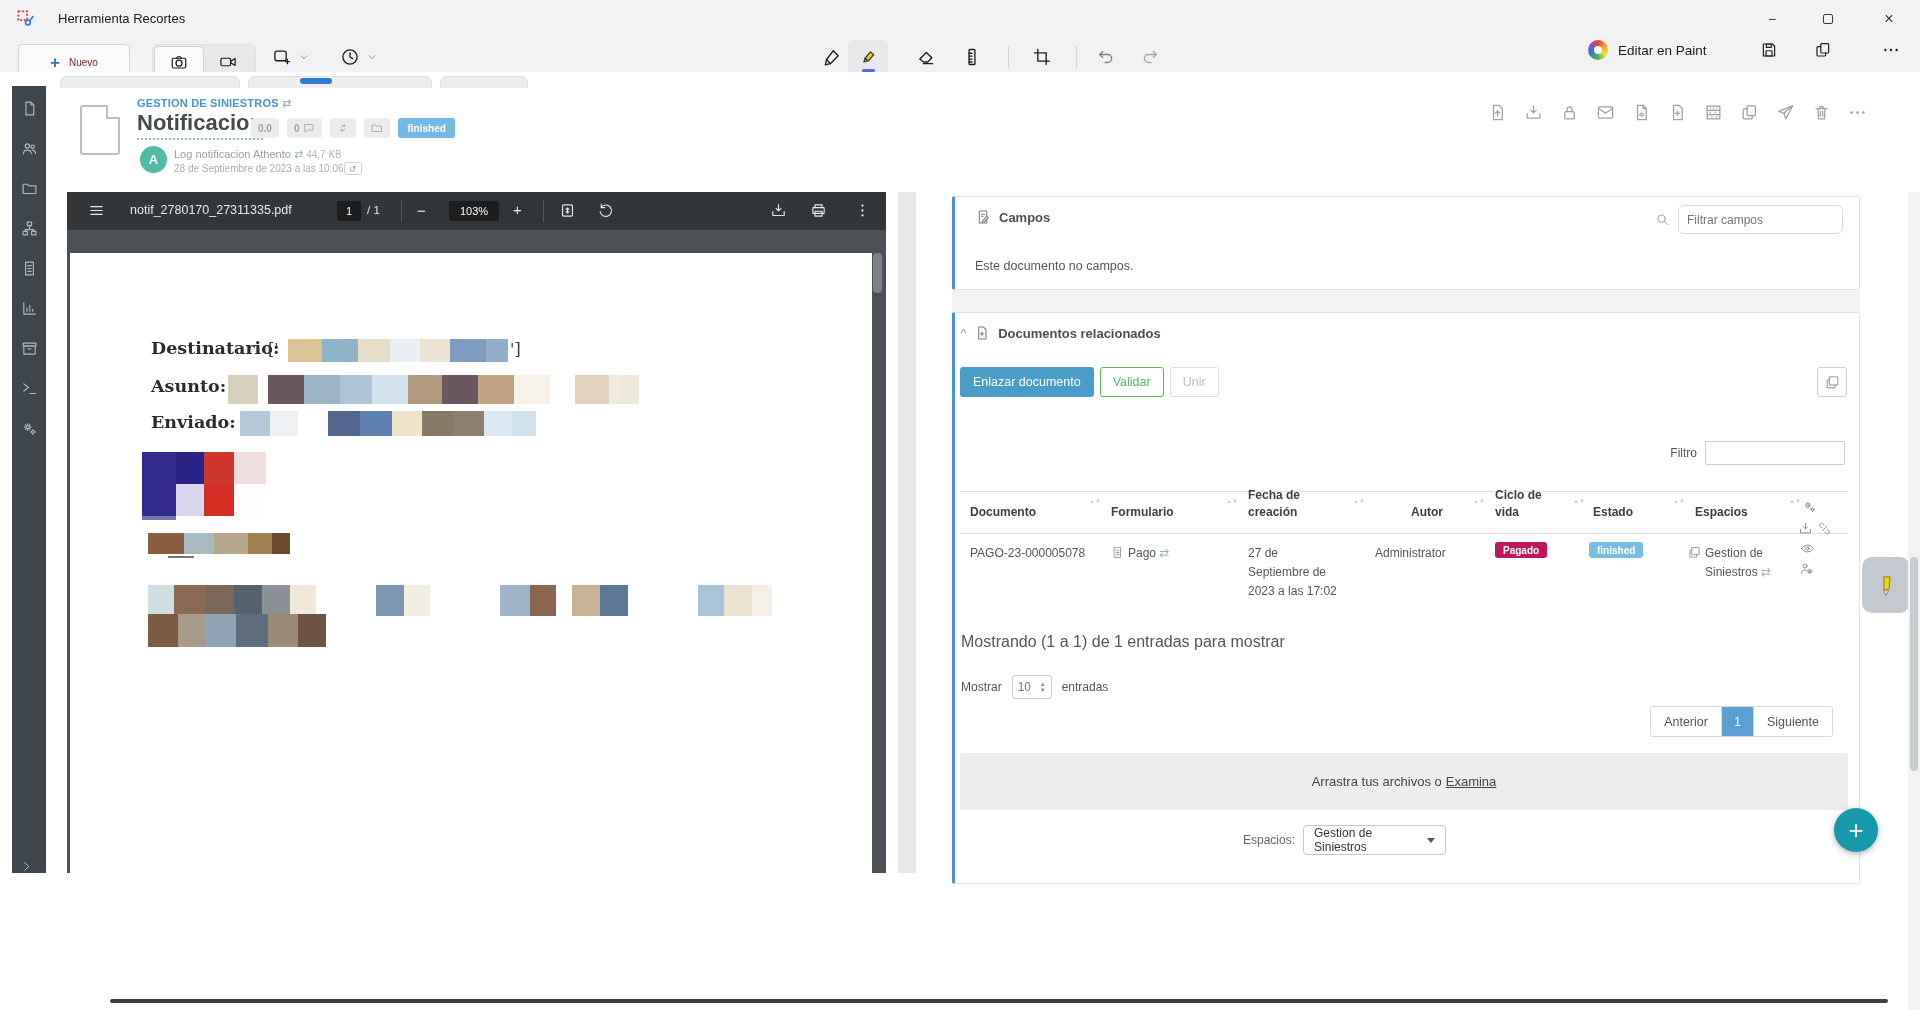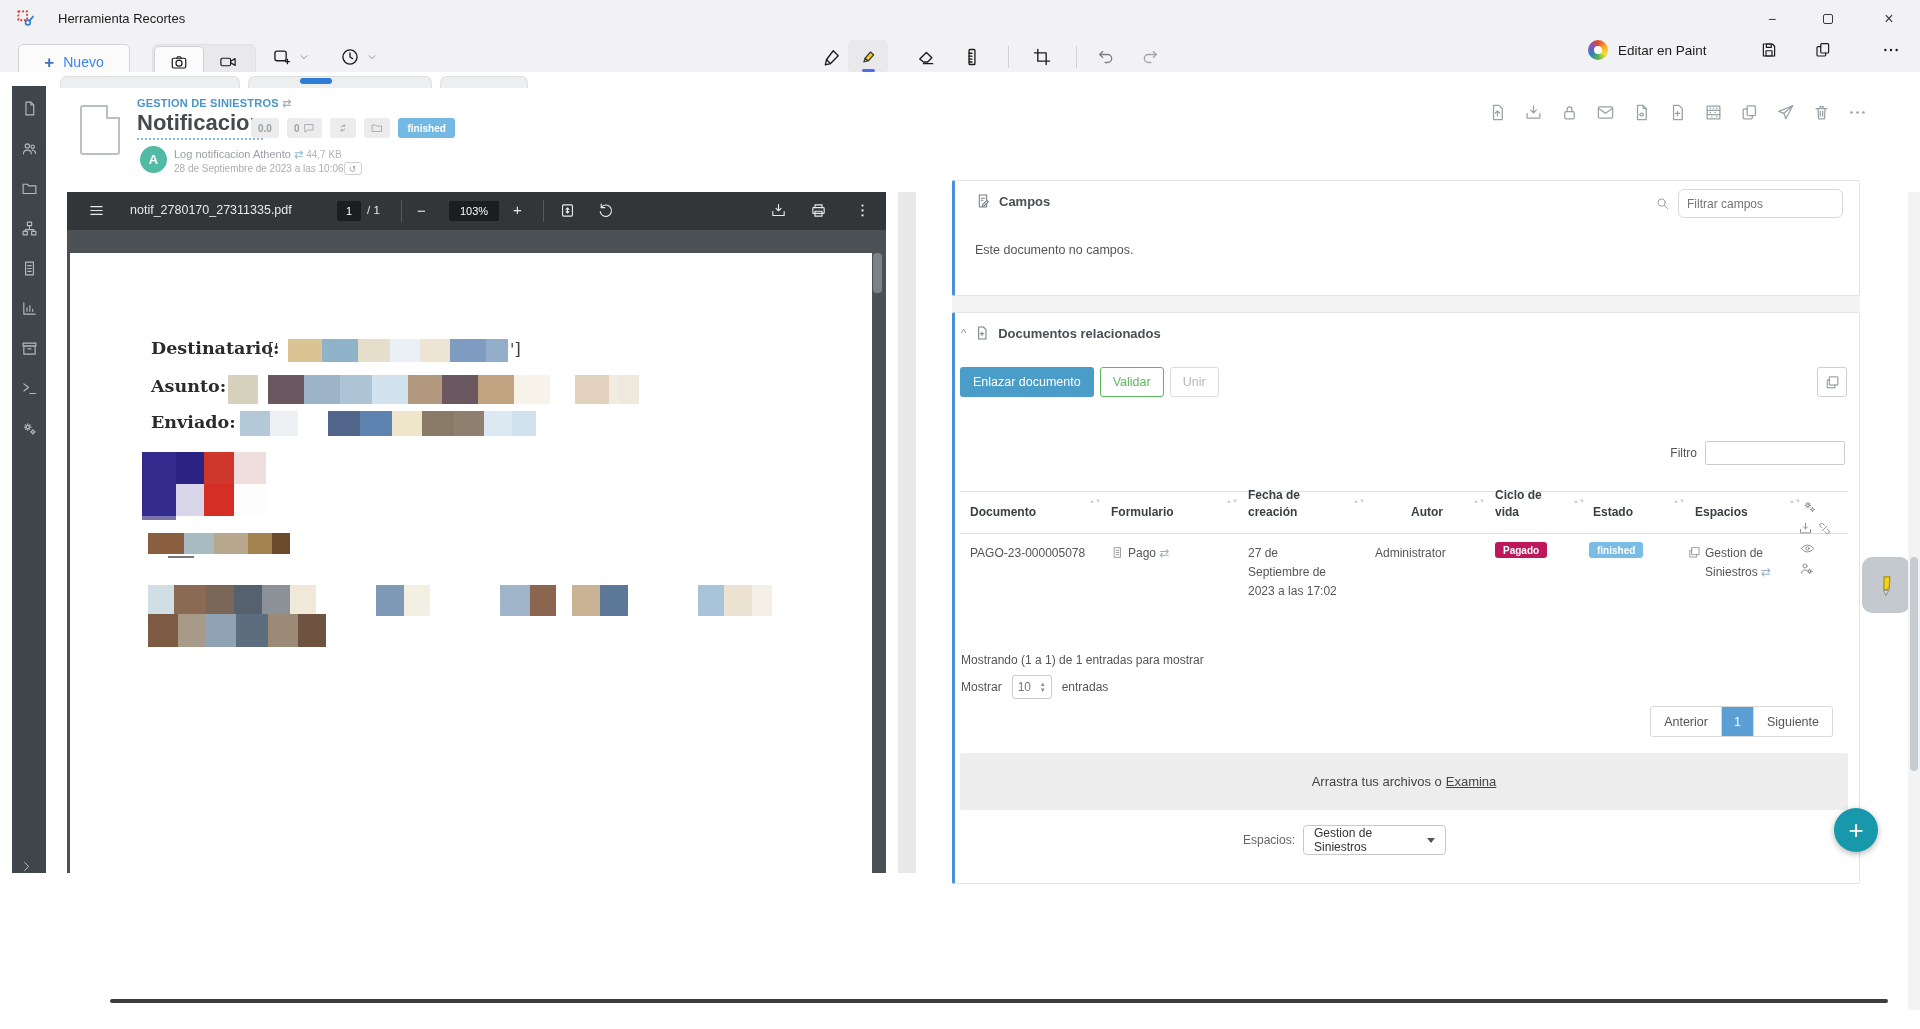--- a/index.html
+++ b/index.html
@@ -14,21 +14,21 @@
 #win-title{left:58px;top:11px;font-size:13px;color:#1b1b1b;}
 .win-btn{top:0;width:46px;height:38px;display:flex;align-items:center;justify-content:center;color:#3a3a3a;}
 #btn-min{left:1749px;font-size:14px;}
 #btn-max{left:1805px;}
 #btn-max span{width:10px;height:10px;border:1.2px solid #3a3a3a;border-radius:2px;display:block;}
 #btn-close{left:1866px;font-size:16px;}
 
 #toolbar{left:0;top:38px;width:1920px;height:34px;background:#f2f2f4;}
 #new-btn{left:18px;top:44px;width:112px;height:36px;background:#fbfbfc;border:1px solid #d4d4d6;border-radius:5px;display:flex;align-items:center;justify-content:center;gap:9px;box-shadow:0 1px 1px rgba(0,0,0,.04);}
 #new-btn .plus{color:#3f6fbf;font-size:17px;font-weight:bold;line-height:1;}
-#new-btn .lbl{font-size:14px;color:#3b82f6;}
+#new-btn .lbl{font-size:10px;color:#7f1d1d;}
 #mode-group{left:152px;top:44px;width:104px;height:36px;background:#e9e9eb;border:1px solid #e1e1e3;border-radius:6px;}
 #camera-btn{left:154px;top:46px;width:50px;height:32px;background:#fbfbfc;border:1px solid #d2d2d4;border-radius:5px;display:flex;align-items:center;justify-content:center;color:#1b1b1b;}
 #camera-btn i{width:18px;height:18px;display:block;}
 #video-btn{left:214px;top:48px;width:28px;height:28px;color:#1b1b1b;padding:5px;}
 .dd{top:47px;display:flex;align-items:center;gap:7px;color:#1b1b1b;}
 #shape-dd{left:272px;} #delay-dd{left:340px;}
 .dd i{width:20px;height:20px;display:block;}
 .dd .chev{width:10px;height:10px;color:#5f6368;}
 .tool{top:47px;width:20px;height:20px;color:#1b1b1b;}
 #tool-pen{left:822px;} #tool-highlighter{left:858px;} #tool-eraser{left:916px;} #tool-ruler{left:962px;} #tool-crop{left:1032px;}
@@ -94,21 +94,21 @@
 #pdf-scroll{left:873px;top:181px;width:9px;height:40px;background:#7d8286;border-radius:4px;}
 .pdftxt{position:absolute;font-family:"DejaVu Serif","Liberation Serif",serif;font-weight:bold;font-size:17.5px;color:#2b2b2b;}
 .pdfbr{position:absolute;font-family:"DejaVu Serif","Liberation Serif",serif;font-size:16px;color:#3b3b3b;}
 .redact-row{position:absolute;display:flex;}
 .redact-row span{flex:0 0 auto;height:100%;display:block;}
 
 
 #splitter{left:898px;top:120px;width:18px;height:681px;background:#e8e8e8;}
 #card-gap{left:952px;top:218px;width:908px;height:22px;background:#f4f4f4;}
 .card{background:#fff;border:1px solid #e3e3e3;border-left:3px solid #4a90d9;border-radius:2px;}
-#campos-card{left:952px;top:108px;width:908px;height:116px;}
+#campos-card{left:952px;top:124px;width:908px;height:94px;}
 #related-card{left:952px;top:240px;width:908px;height:572px;}
 .cardhead{position:absolute;display:flex;align-items:center;gap:8px;color:#4a4f54;font-size:13px;font-weight:bold;}
 #campos-head{left:20px;top:12px;}
 #campos-head i,.cardhead i{width:16px;height:16px;color:#7a8085;display:block;}
 #campos-search{position:absolute;right:16px;top:8px;display:flex;align-items:center;gap:8px;}
 #campos-search i{width:15px;height:15px;color:#9aa0a6;display:block;}
 #campos-filter{width:165px;height:29px;border:1px solid #d9d9d9;border-radius:6px;font-size:12px;padding:0 8px;color:#555;font-family:inherit;}
 #campos-empty{position:absolute;left:20px;top:62px;font-size:12.5px;color:#555;}
 #rel-head{left:6px;top:12px;}
 #rel-caret{color:#8a9096;font-size:11px;font-weight:normal;}
@@ -133,21 +133,21 @@
 .sort{position:absolute;display:flex;flex-direction:column;color:#cfcfcf;font-size:6px;line-height:6px;}
 .td{position:absolute;font-size:12px;color:#555;line-height:19px;}
 .badge{position:absolute;height:16px;border-radius:3px;color:#fff;font-size:10px;font-weight:bold;display:flex;align-items:center;padding:0 8px;}
 #badge-pagado{background:#be185d;}
 #badge-finished{background:#79bce5;}
 .cellicon{width:13px;height:13px;color:#8a9096;display:inline-block;vertical-align:-2px;margin-right:4px;}
 .arr{color:#9ab0c2;}
 #row-actions{position:absolute;left:843px;top:186px;width:46px;}
 #row-actions .ra{position:absolute;width:15px;height:15px;color:#8a9096;}
 
-#summary{position:absolute;left:6px;top:340px;font-size:12px;color:#555;}
+#summary{position:absolute;left:6px;top:320px;font-size:16px;color:#555;}
 #show-row{position:absolute;left:6px;top:362px;display:flex;align-items:center;gap:10px;font-size:12px;color:#555;}
 #spinner{width:40px;height:24px;border:1px solid #ccc;border-radius:3px;display:flex;align-items:center;justify-content:space-between;padding:0 5px;background:#fff;color:#777;}
 #spinner .arrows{display:flex;flex-direction:column;font-size:6px;line-height:6px;color:#888;}
 #pager{position:absolute;right:26px;top:393px;display:flex;border:1px solid #d8d8d8;border-radius:3px;overflow:hidden;height:31px;}
 #pager .pg{display:flex;align-items:center;padding:0 13px;font-size:12.5px;color:#555;background:#fff;}
 #pager .pg.active{background:#5b9fd4;color:#fff;padding:0 12px;}
 #pager .pg+.pg{border-left:1px solid #d8d8d8;}
 #dropzone{position:absolute;left:5px;top:440px;width:888px;height:57px;background:#ededed;border-radius:2px;display:flex;align-items:center;justify-content:center;font-size:13px;color:#444;gap:4px;}
 #dropzone a{color:#444;text-decoration:underline;}
 #spaces-row{position:absolute;left:288px;top:512px;display:flex;align-items:center;gap:8px;}

